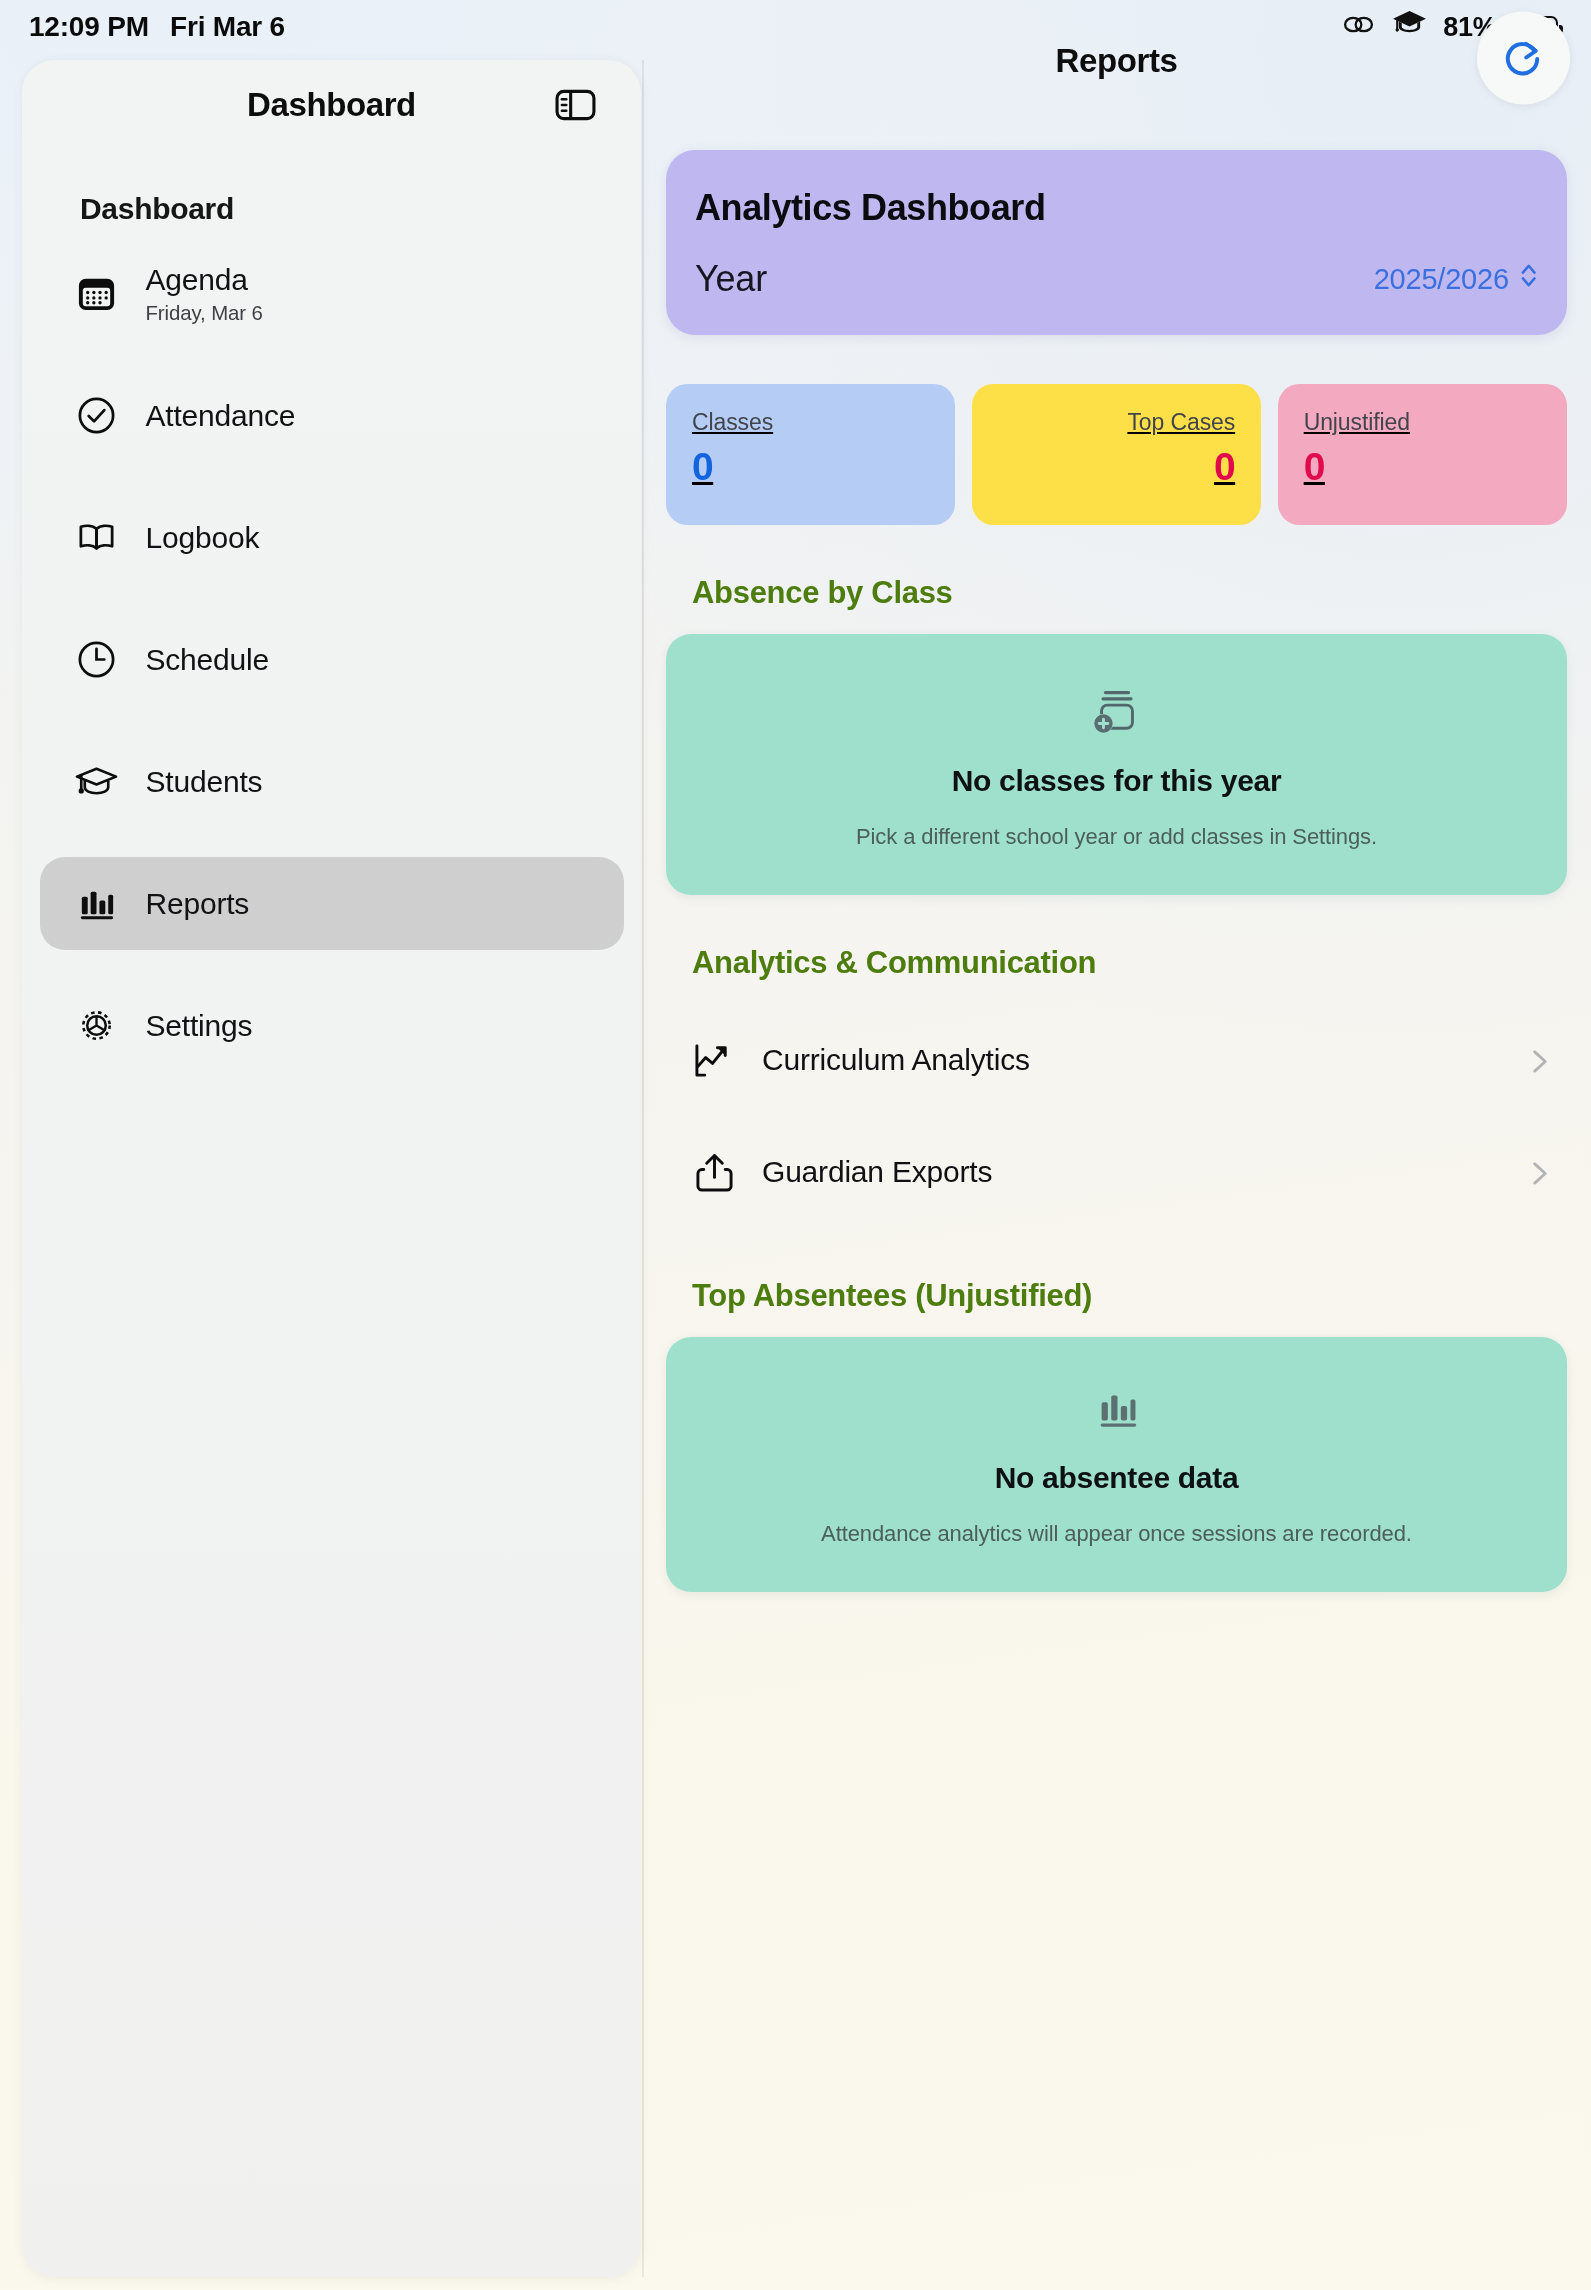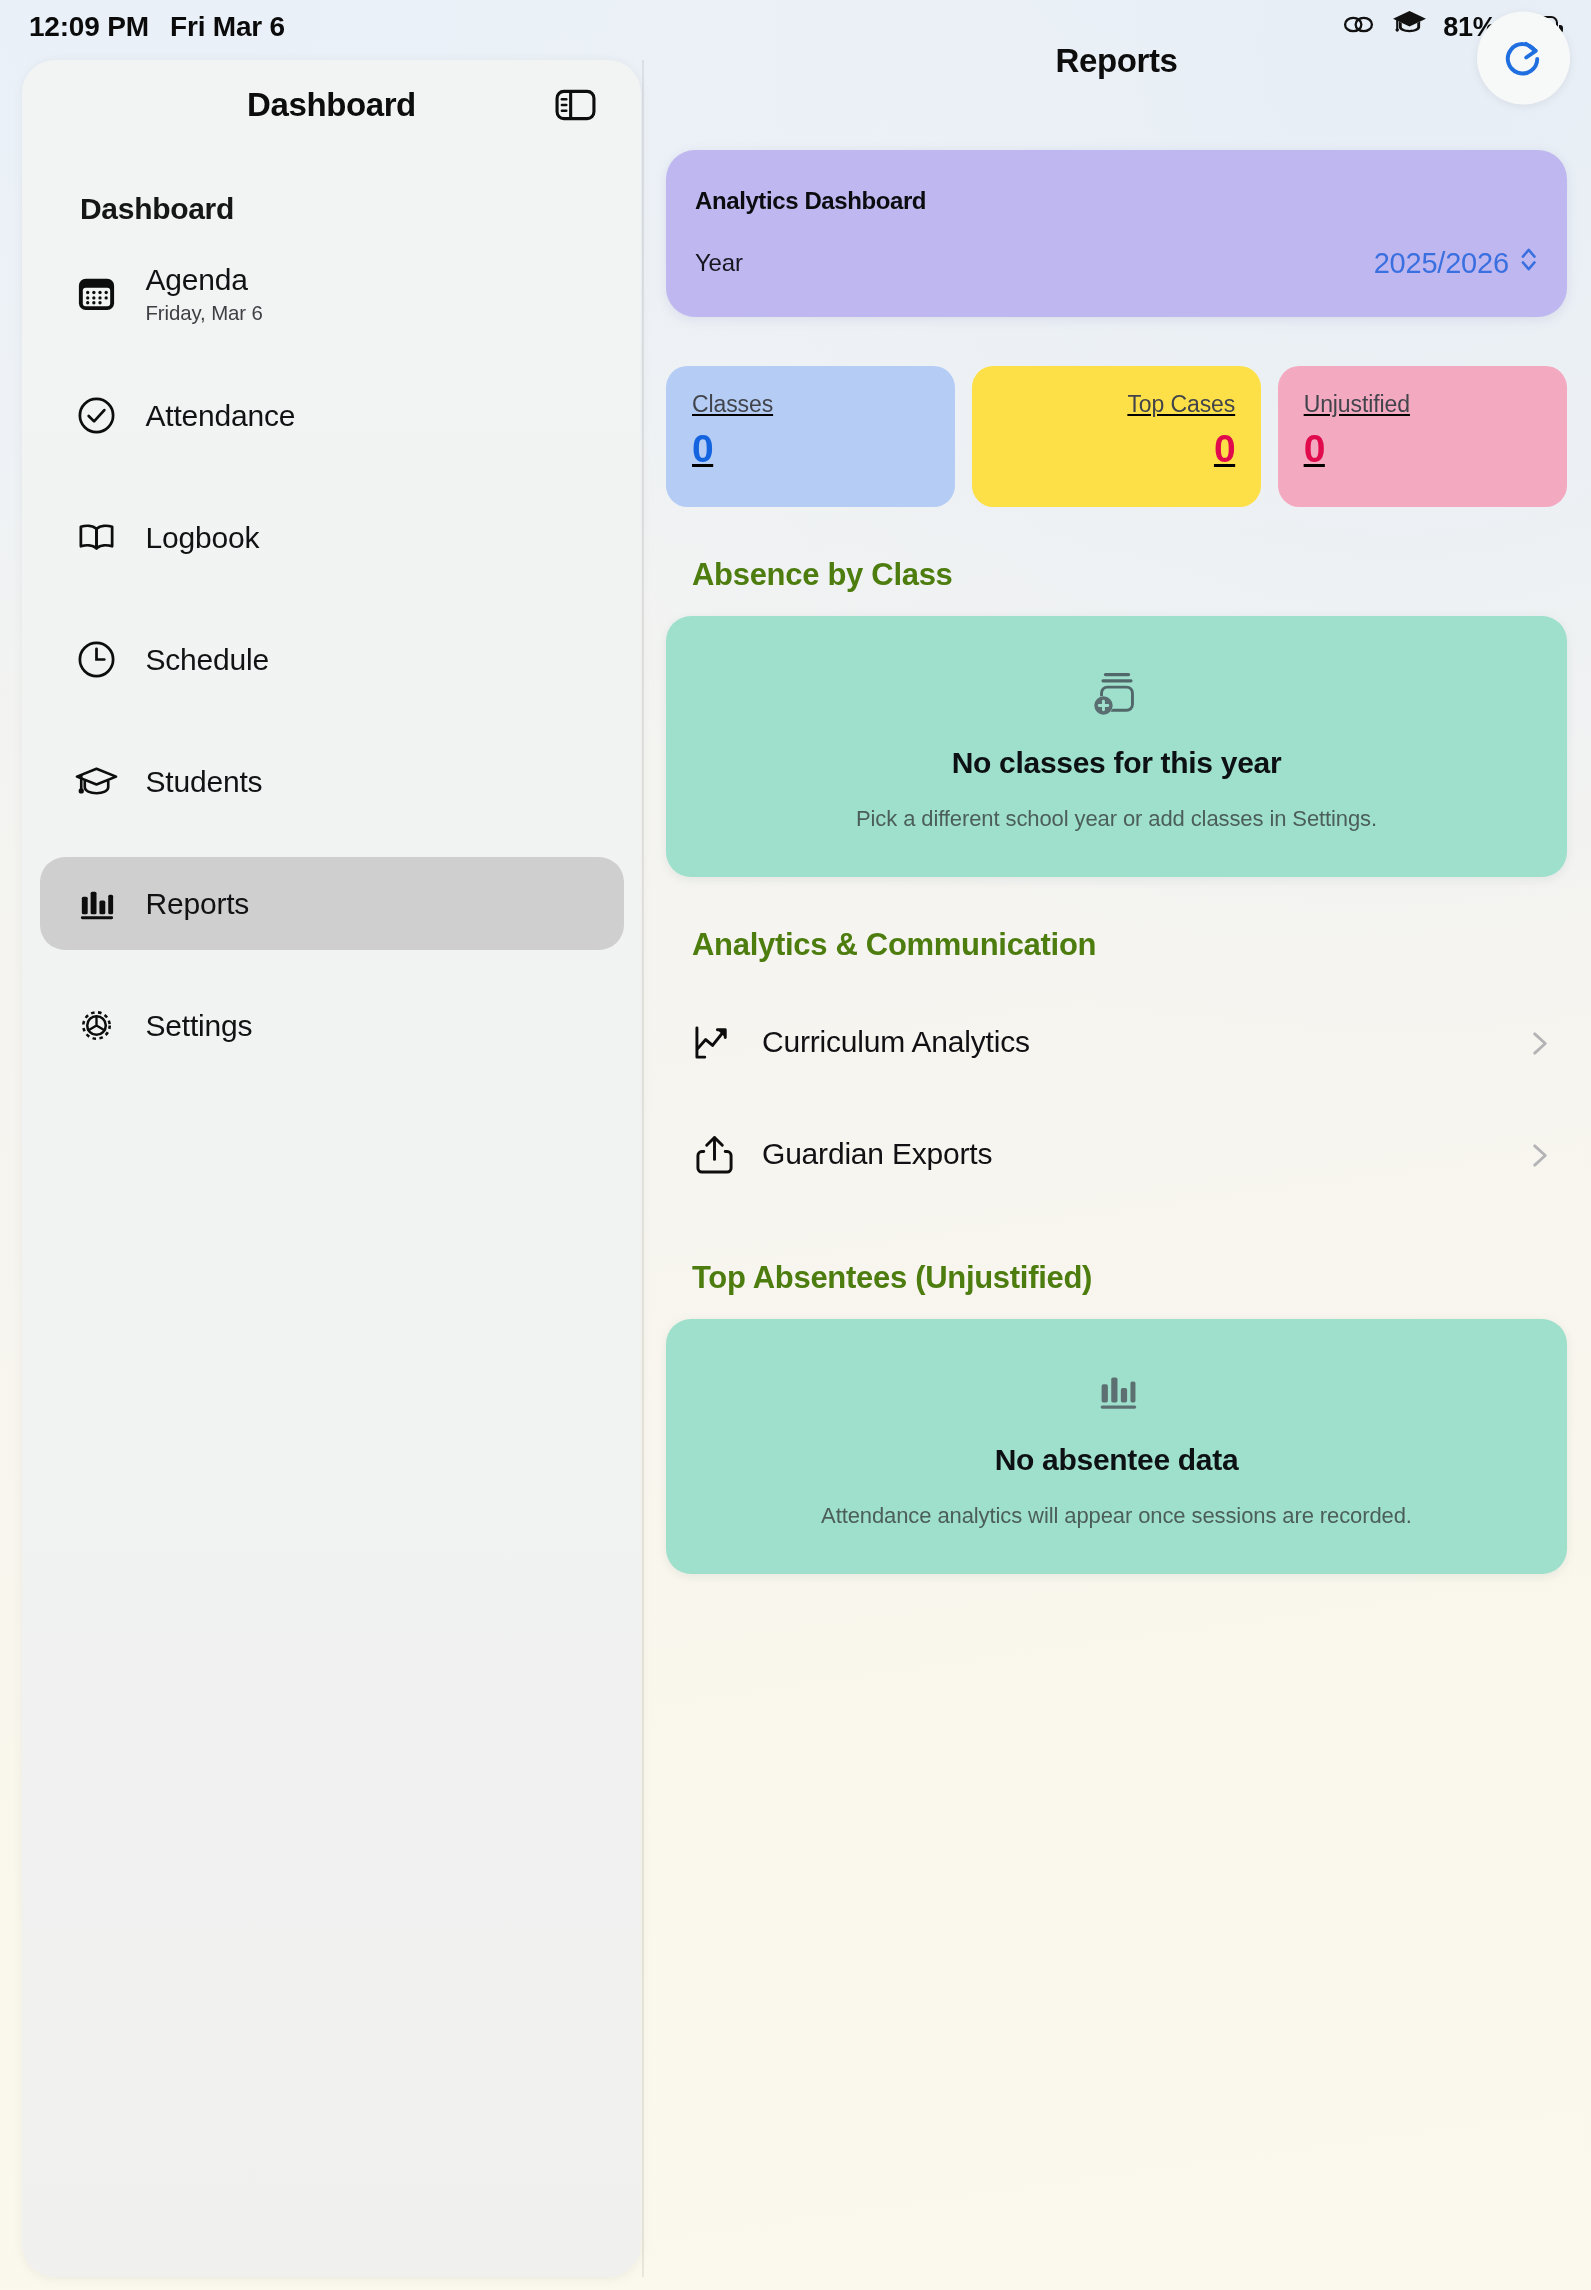--- a/index.html
+++ b/index.html
@@ -87,23 +87,23 @@
   }
 
   .content { padding: 0 24px; }
 
   
   .hero {
     background: #bfb8f0; border-radius: 29px;
     padding: 37px 29px 35px 29px; margin-top: 34px;
     box-shadow: 0 2.9px 10.7px rgba(110,100,170,0.13);
   }
-  .hero-title { font-size: 24px; font-weight: 700; color: #0c0c10; letter-spacing: -0.4px; }
+  .hero-title { font-size: 36px; font-weight: 700; color: #0c0c10; letter-spacing: -0.4px; }
   .hero-row { display: flex; align-items: center; justify-content: space-between; margin-top: 29px; }
-  .hero-lbl { font-size: 24px; color: #161620; letter-spacing: -0.2px; }
+  .hero-lbl { font-size: 36px; color: #161620; letter-spacing: -0.2px; }
   .hero-val { display: flex; align-items: center; gap: 9.7px; font-size: 29px; font-weight: 500; color: #3a6fe0; letter-spacing: -0.2px; }
 
   
   .stats { display: flex; gap: 16.5px; margin-top: 49px; }
   .stat { flex: 1; height: 141px; border-radius: 21.3px; padding: 25px 26px 0 26px; text-decoration: underline; }
   .stat-lbl { font-size: 23px; color: #42444b; letter-spacing: -0.1px; }
   .stat-val { font-size: 39px; font-weight: 700; margin-top: 8.7px; letter-spacing: -0.5px; }
 
   
   .sec-head { font-size: 31px; font-weight: 700; color: #4d7c0f; letter-spacing: -0.3px; margin: 50px 0 23px 26px; }

